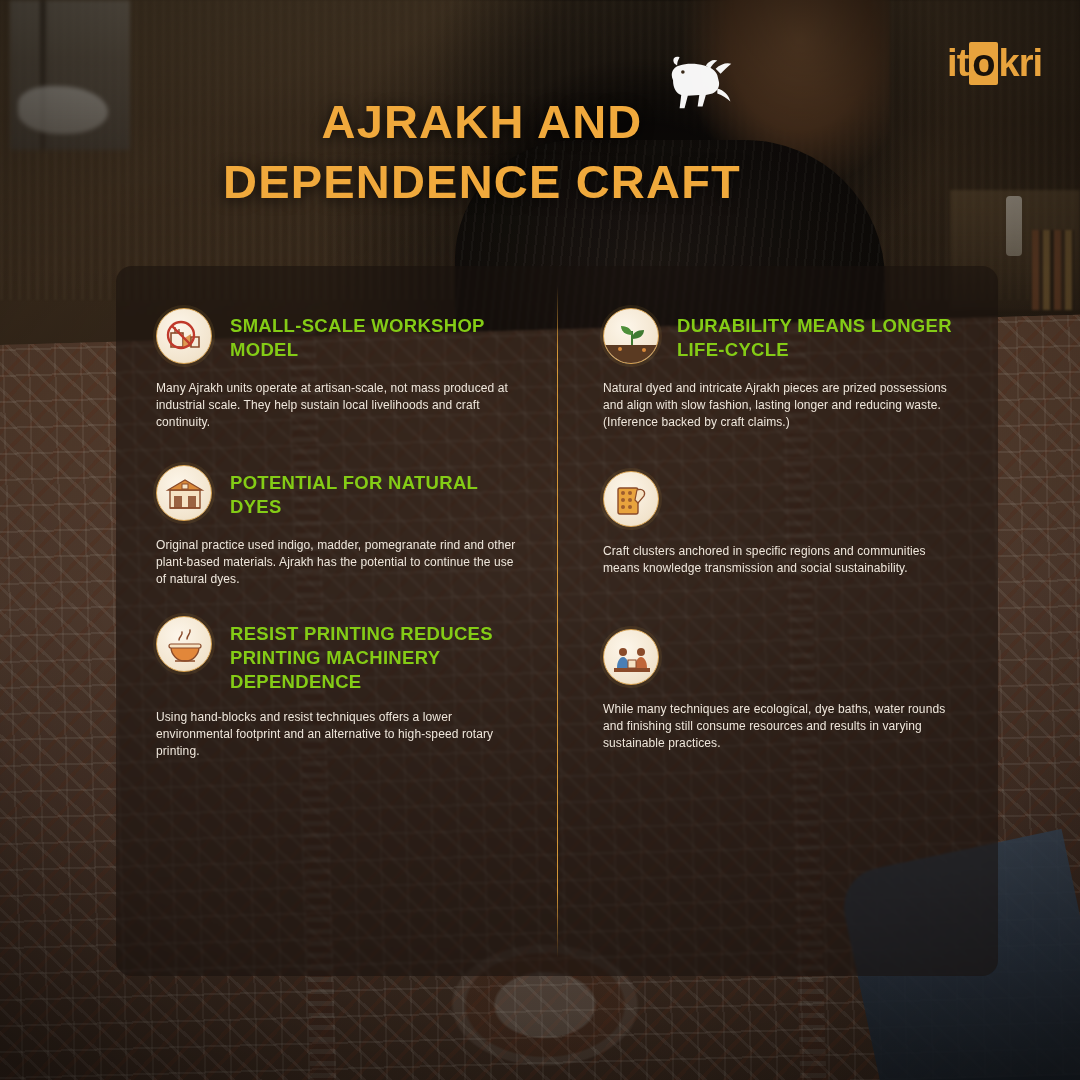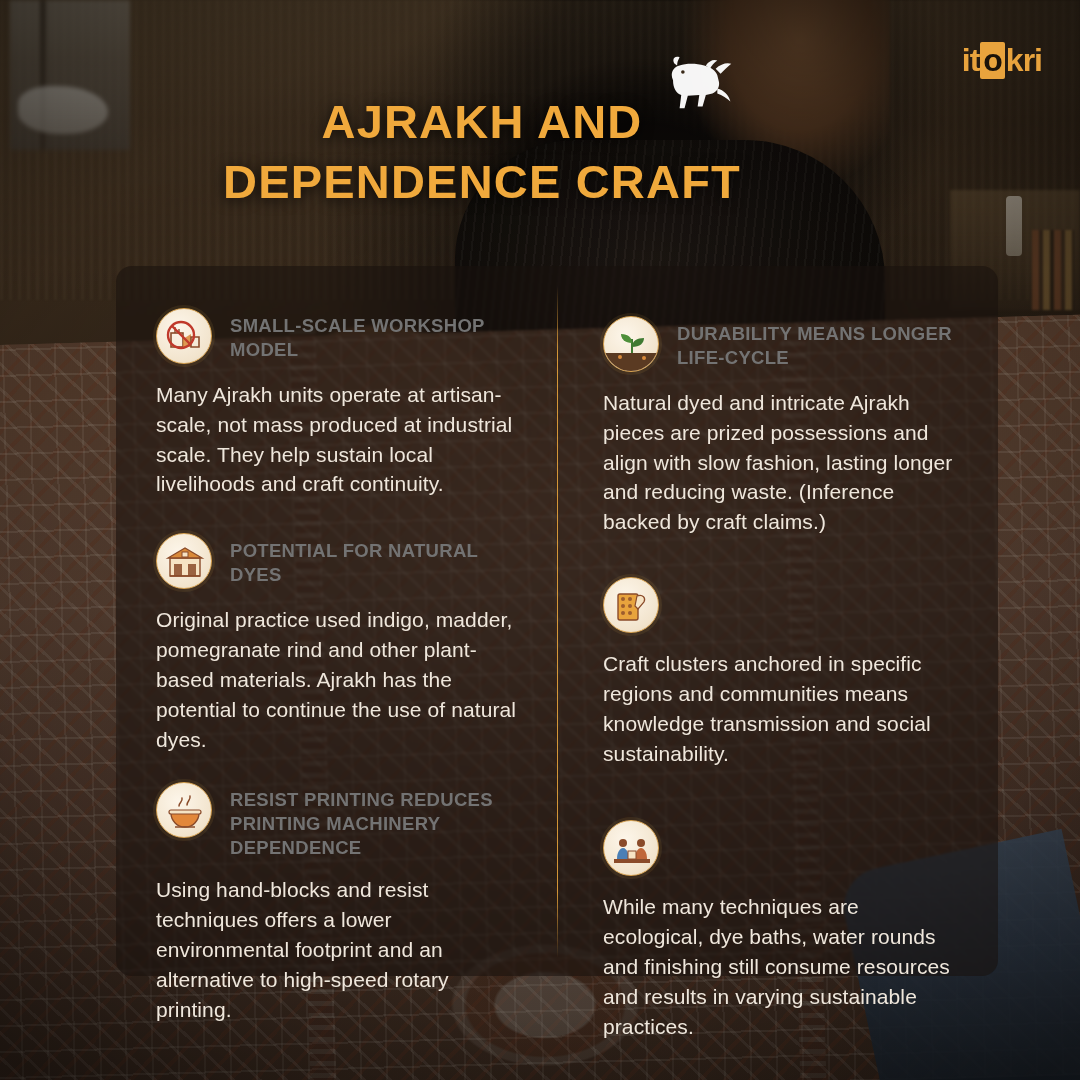--- a/index.html
+++ b/index.html
@@ -160,21 +160,21 @@
     position: absolute; inset: 0;
     background:
       radial-gradient(ellipse 820px 700px at 540px 520px, rgba(0,0,0,0) 0%, rgba(0,0,0,0.25) 70%, rgba(0,0,0,0.55) 100%),
       linear-gradient(180deg, rgba(0,0,0,0.22) 0%, rgba(0,0,0,0.05) 25%, rgba(0,0,0,0.18) 100%);
   }
 
   
   .logo {
     position: absolute;
     right: 38px; top: 42px;
-    font-size: 32px;
+    font-size: 38px;
     font-weight: bold;
     letter-spacing: -1px;
     color: #e8a33d;
     font-family: "Liberation Sans", sans-serif;
   }
   .logo .blk {
     display: inline-block;
     background: #e8a33d;
     color: #1a1209;
     padding: 0 3px;
@@ -249,37 +249,37 @@
     position: relative;
     overflow: hidden;
     box-shadow: 0 0 0 3px rgba(216,163,82,0.10);
   }
   .badge svg { position: absolute; left: 0; top: 0; }
 
   .item h3 {
     font-size: 18.5px;
     line-height: 1.28;
     font-weight: bold;
-    color: #737373;
+    color: #84cc16;
     letter-spacing: 0.3px;
     text-transform: uppercase;
     padding-top: 6px;
   }
   .item p {
     margin-top: 16px;
-    font-size: 21px;
+    font-size: 12px;
     line-height: 1.42;
     color: #efe7dc;
     letter-spacing: 0.1px;
   }
 
   
   .col.left  .item:nth-child(1) { margin-bottom: 34px; }
   .col.left  .item:nth-child(2) { margin-bottom: 28px; }
-  .col.right .item:nth-child(1) { margin-bottom: 40px; margin-top: 8px; }
+  .col.right .item:nth-child(1) { margin-bottom: 40px; }
   .col.right .item:nth-child(2) { margin-bottom: 52px; }
 </style>
 </head>
 <body>
 
 <div class="poster">
 
   <div class="bg">
     <div class="bg-upper"></div>
     <div class="bg-window"></div>

